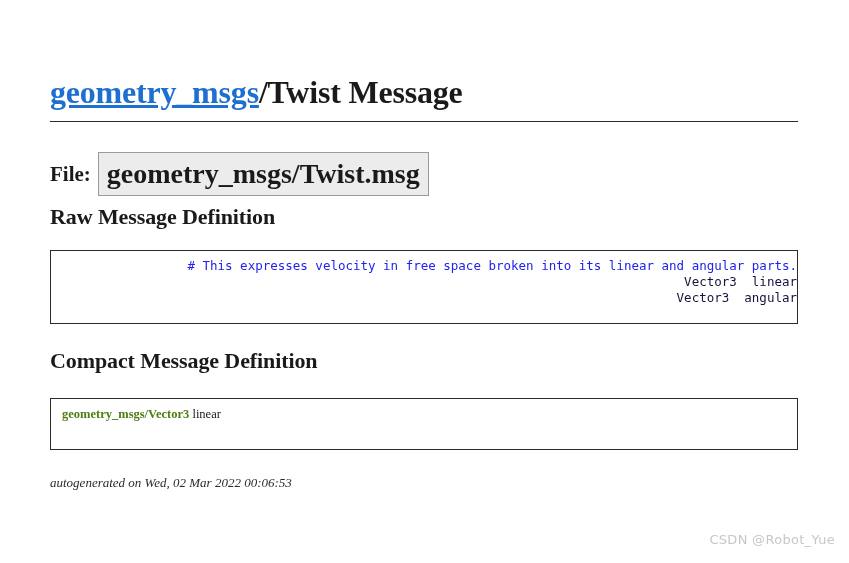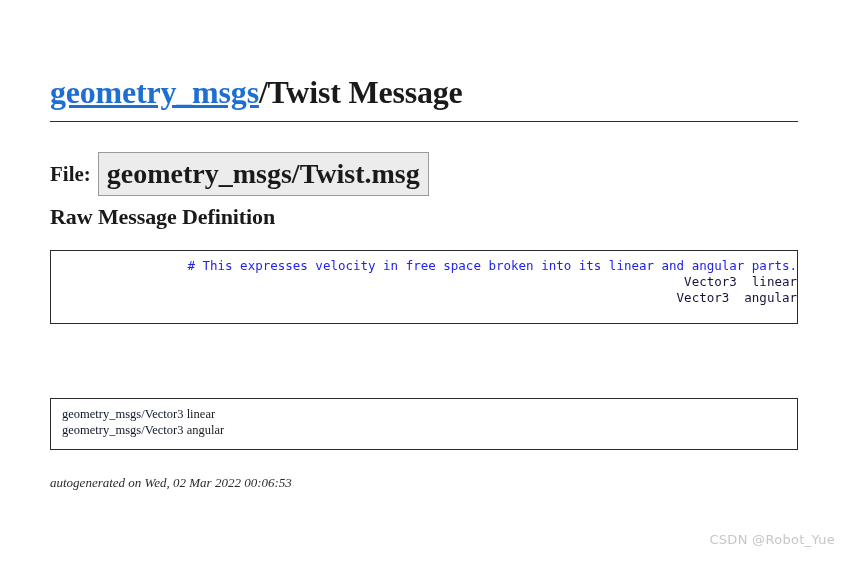--- a/index.html
+++ b/index.html
@@ -135,22 +135,23 @@
     padding: 7px 0 0 11px;
     overflow: hidden;
   }
   .compact-row {
     font-size: 12.5px;
     line-height: 16px;
     color: #1a1a1a;
     white-space: nowrap;
   }
   .compact-row a {
-    color: #0f172a;
+    color: #4d7c0f;
     text-decoration: none;
+    font-weight: bold;
   }
   .compact-row .fieldname { color: #1a1a1a; }
 
   
   .autogen {
     position: absolute;
     left: 0;
     top: 475px;
     font-size: 13px;
     font-style: italic;
@@ -186,23 +187,23 @@
   </div>
 
   <h2 class="section-head head-raw">Raw Message Definition</h2>
 
   <div class="raw-box">
     <pre class="raw-pre"><span class="comment"># This expresses velocity in free space broken into its linear and angular parts.</span>
 <span class="fields">Vector3  linear
 Vector3  angular</span></pre>
   </div>
 
+  <h2 class="section-head head-compact">Compact Message Definition</h2>
 
   <div class="compact-box">
     <div class="compact-row"><a href="#">geometry_msgs/Vector3</a><span class="fieldname"> linear</span></div>
-    <div class="compact-row"><a href="#">geometry_msgs/Vector3</a><span class="fieldname"> angular</span></div>
   </div>
 
   <div class="autogen">autogenerated on Wed, 02 Mar 2022 00:06:53</div>
 
 </div>
 
 <div class="watermark">CSDN @Robot_Yue</div>
 
 </body></html>

